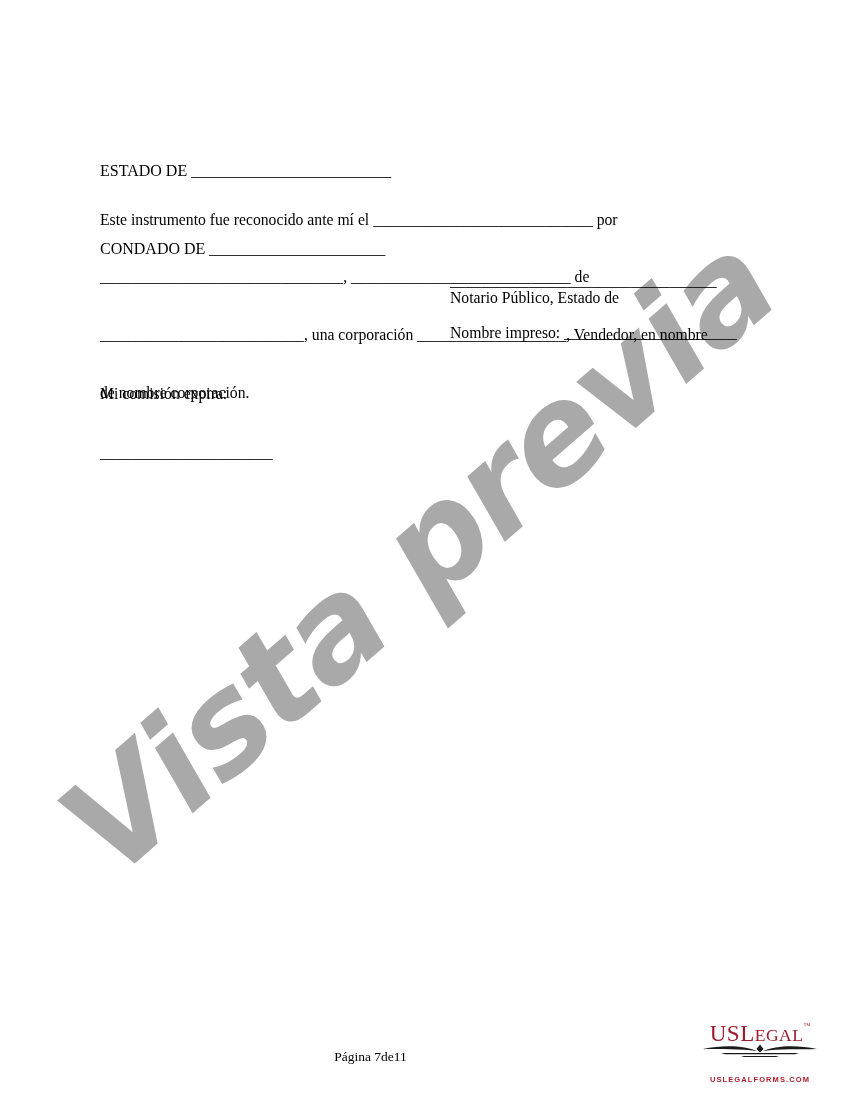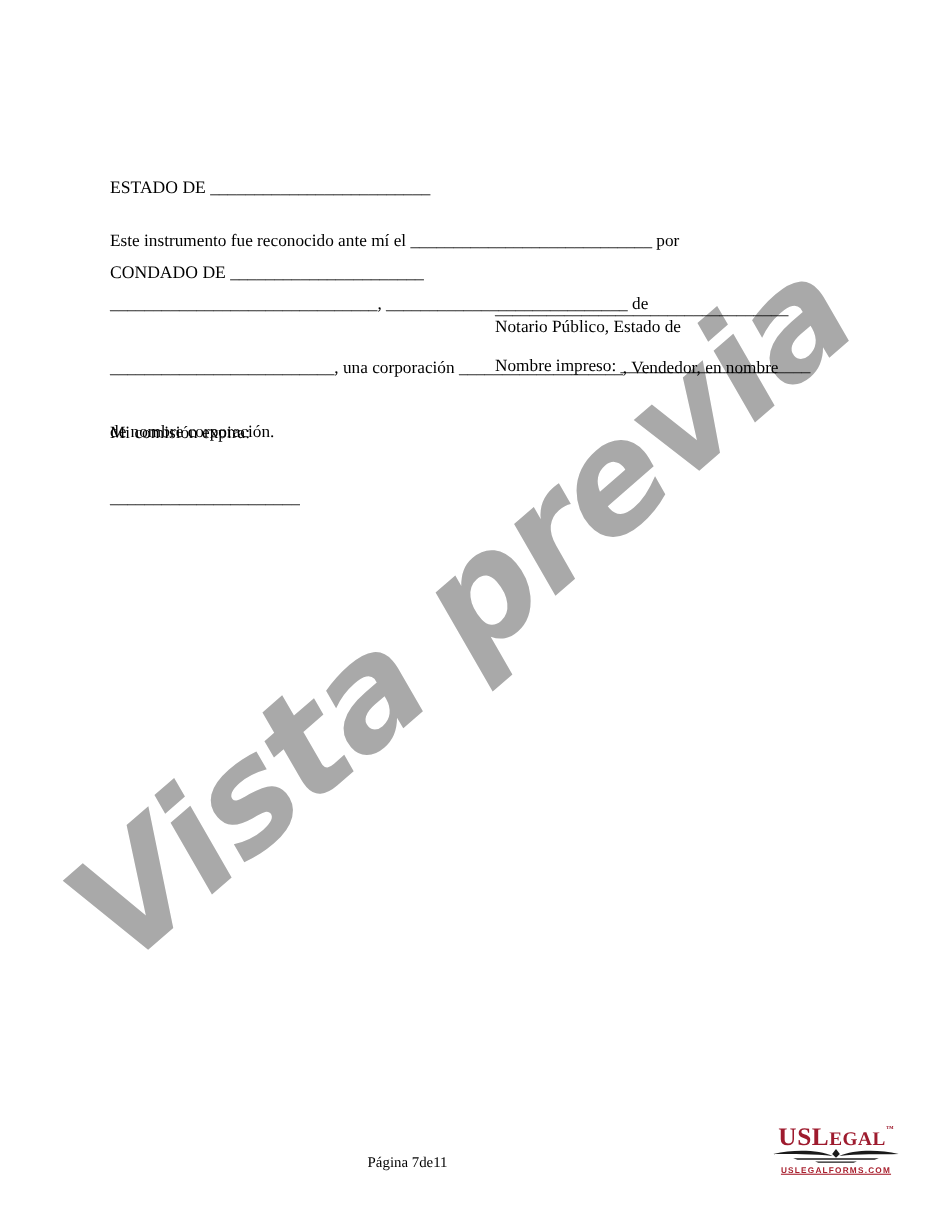--- a/index.html
+++ b/index.html
@@ -74,21 +74,21 @@
     position: absolute;
     left: 694px;
     top: 1022px;
     width: 132px;
     text-align: center;
     z-index: 2;
     line-height: 1;
   }
   .logo-wordmark {
     font-family: "Liberation Serif", serif;
-    font-weight: bold;
+    font-weight: normal;
     font-size: 23px;
     letter-spacing: 0.5px;
     white-space: nowrap;
   }
   .logo-wordmark .lg-small {
     font-size: 17.5px;
     letter-spacing: 0.5px;
   }
   .logo-wordmark .lg-tm {
     font-size: 7px;
@@ -99,23 +99,22 @@
   }
   .logo-eagle {
     margin: -1px auto 0 auto;
     display: block;
   }
   .logo-site {
     font-family: "Liberation Sans", sans-serif;
     font-weight: bold;
     font-size: 7.5px;
     letter-spacing: 1.1px;
-    margin-top: 2px;
+    margin-top: 18px;
     white-space: nowrap;
-    text-decoration: underline;
   }
 </style>
 </head>
 <body>
 
 <div id="page">
 
   <div id="watermark" style="color: rgb(169, 169, 169);">Vista previa</div>
 
   <div id="heading" class="doc-text">

